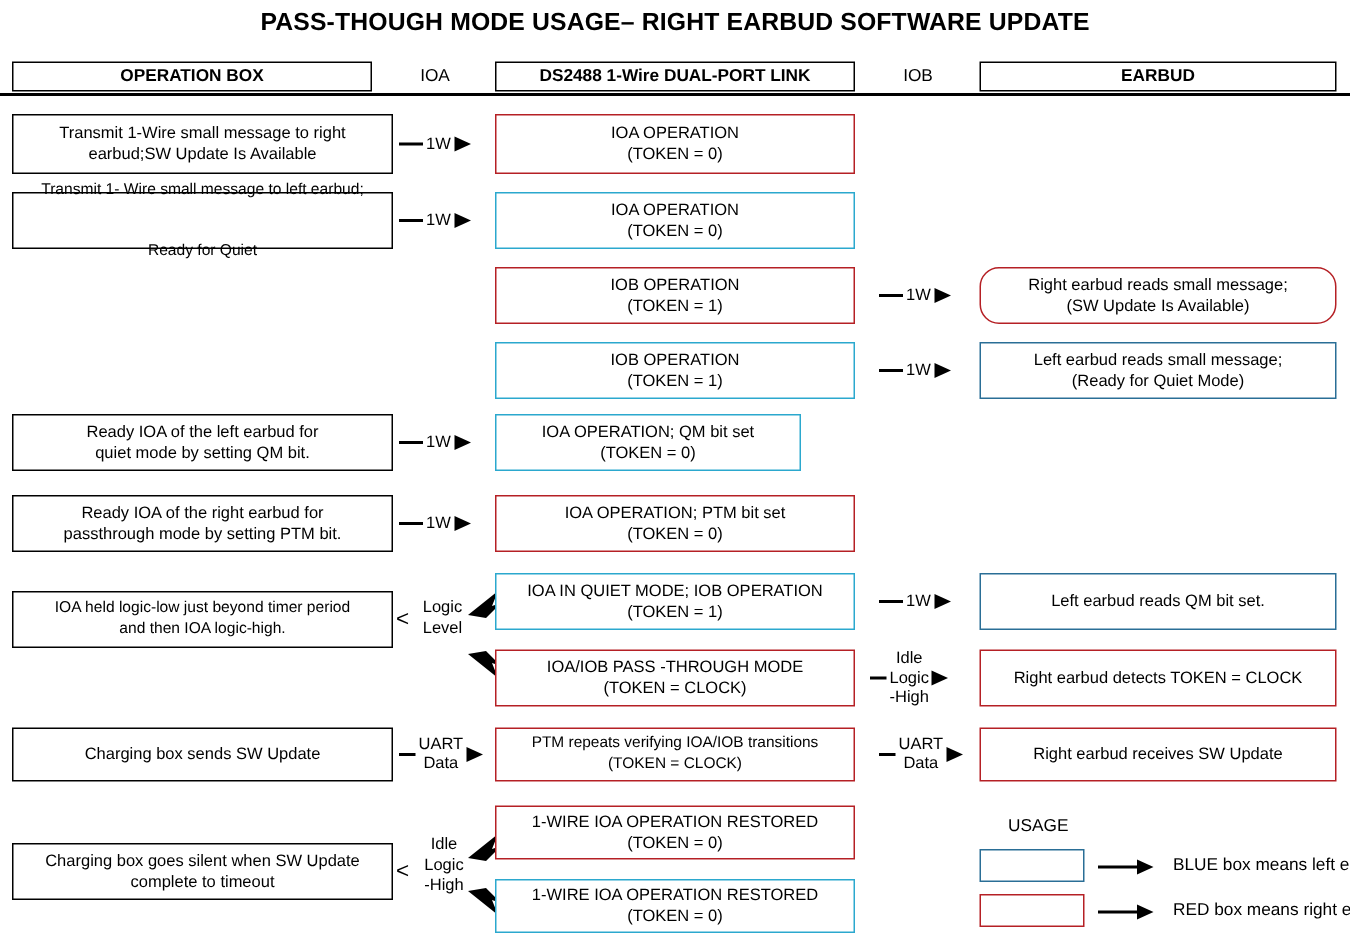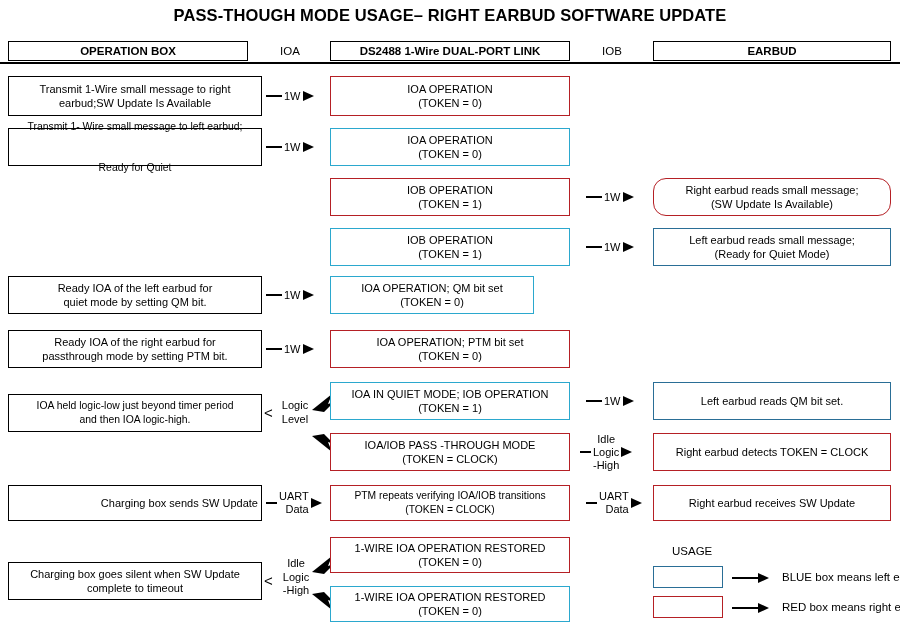--- a/index.html
+++ b/index.html
@@ -37,21 +37,21 @@
   .box.black{border:1.5px solid #000;}
   .box.red{border:1.5px solid #B52025;}
   .box.cyan{border:1.5px solid #2BA8CE;}
   .box.steel{border:1.5px solid #2A6E96;}
   .box .ln{display:block;white-space:nowrap;}
 
   
   .conn{position:absolute;display:flex;align-items:center;height:16px;}
   .conn .dash{height:1.6px;background:#000;}
   .conn .ctext{
-    font-size:11px;line-height:12px;text-align:right;white-space:nowrap;
+    font-size:11px;line-height:12px;text-align:center;white-space:nowrap;
     padding:0 2px;
   }
   .conn .ctext.multi{line-height:13px;}
   .arrowhead{
     width:0;height:0;border-top:5.5px solid transparent;border-bottom:5.5px solid transparent;
     border-left:11px solid #000;
   }
 
   
   .branch-lt{
@@ -219,21 +219,21 @@
       <span style="display:block;">Idle</span>
       <span style="display:block;">Logic</span>
       <span style="display:block;">-High</span>
     </div>
     <div class="arrowhead"></div>
   </div>
   <div class="box red" style="left:653px;top:433px;width:238px;height:38px;">
     <span class="ln">Right earbud detects TOKEN = CLOCK</span>
   </div>
 
-  <div class="box black" style="left:8px;top:485px;width:254px;height:36px;align-items:flex-end;">
+  <div class="box black" style="left:8px;top:485px;width:254px;height:36px;">
     <span class="ln">Charging box sends SW Update</span>
   </div>
   <div class="conn" style="left:266px;top:490px;height:26px;">
     <div class="dash" style="width:11px;"></div>
     <div class="ctext multi">
       <span style="display:block;">UART</span>
       <span style="display:block;">Data</span>
     </div>
     <div class="arrowhead"></div>
   </div>

